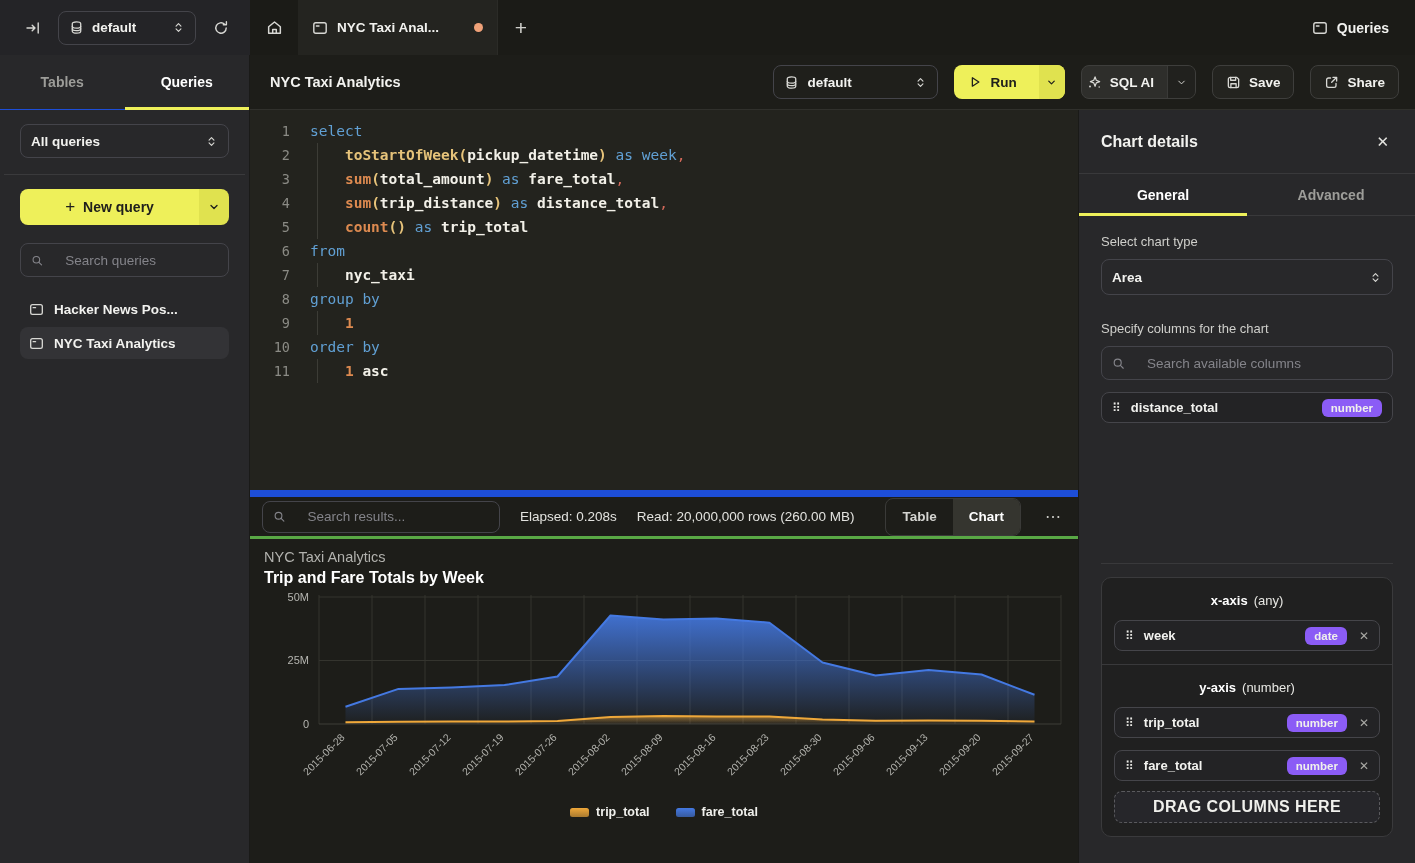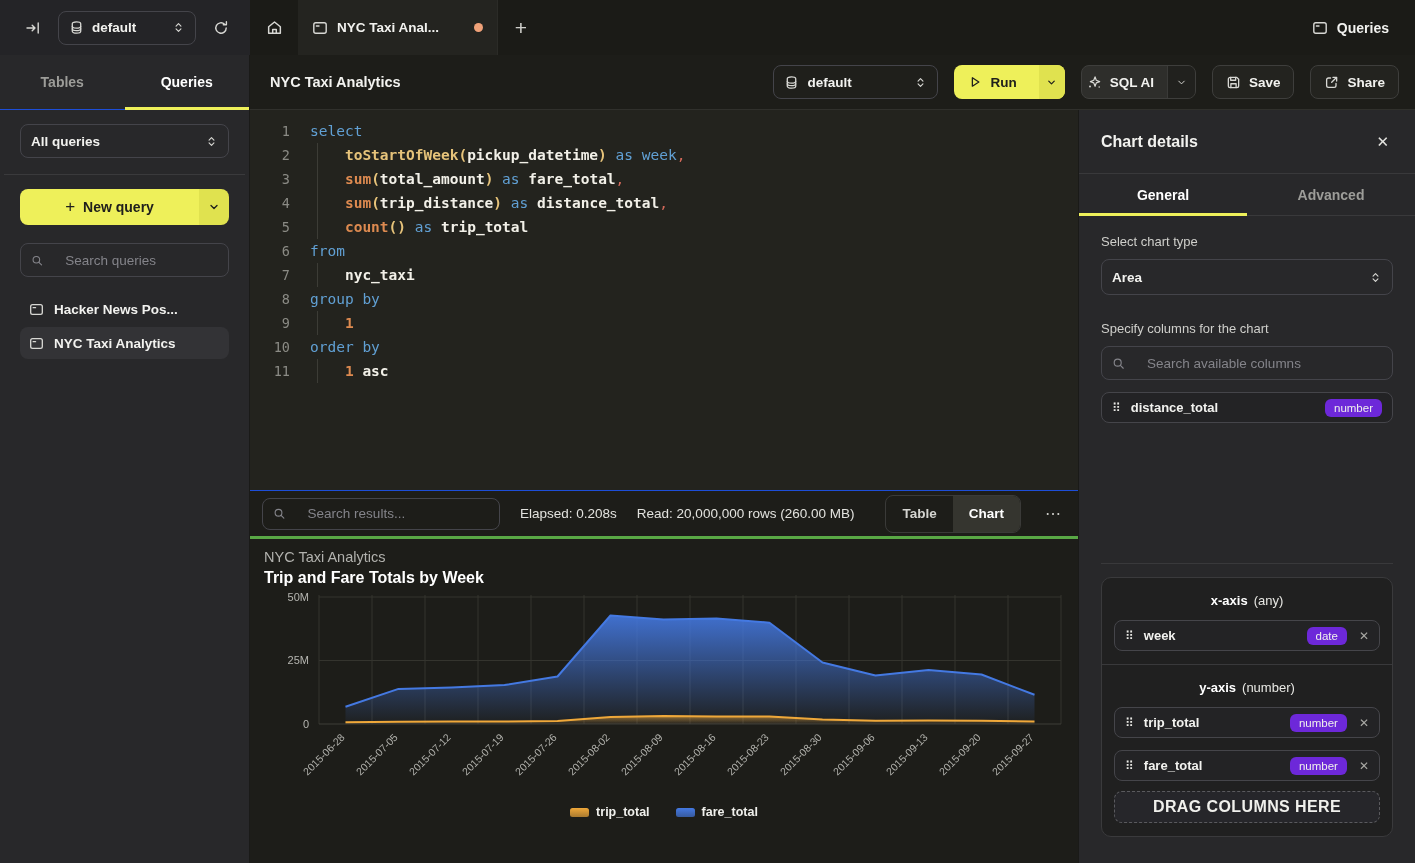--- a/index.html
+++ b/index.html
@@ -73,21 +73,21 @@
   .cline .guide { position:absolute; left:57px; top:0; bottom:0; width:1px; background:#3c3c36; }
   .tok-k { color:#61a0d4; }
   .tok-f { color:#e6c37a; font-weight:700; }
   .tok-o { color:#dd8a50; font-weight:700; }
   .tok-i { color:#f2f0e8; font-weight:700; }
   .tok-n { color:#dd8a50; font-weight:700; }
   .tok-p { color:#d4695a; }
   .tok-w { color:#e8e8e4; }
 
   
-  .results-bar { height:46px; flex:none; background:#1d1d19; border-top:1px solid #1d4ed8; display:flex; align-items:center; padding:0 12px; gap:20px; }
+  .results-bar { height:46px; flex:none; background:#1d1d19; border-top:7px solid #1d4ed8; display:flex; align-items:center; padding:0 12px; gap:20px; }
   .results-bar .input { width:238px; height:32px; flex:none; }
   .meta { font-size:13.5px; color:#e2e2de; white-space:nowrap; }
   .toggle { margin-left:auto; display:flex; border:1px solid #3a3a38; border-radius:8px; overflow:hidden; height:38px; flex:none; }
   .toggle .seg { padding:0 16px; display:flex; align-items:center; font-weight:600; font-size:13.5px; color:#d4d4d0; cursor:pointer; }
   .toggle .seg.active { background:#35352f; color:#fff; }
   .more-btn { color:#c9c9c5; font-size:16px; letter-spacing:1px; padding:0 4px; cursor:pointer; flex:none; }
   .statusline { height:3px; flex:none; background:#59a845; }
 
   
   .chart-panel { flex:1; background:#1d1d19; padding:10px 14px 0; display:flex; flex-direction:column; min-height:0; }
@@ -107,21 +107,21 @@
   .det-tab.active { color:#fff; }
   .det-tab.active::after { content:""; position:absolute; left:0; right:0; bottom:-1px; height:3px; background:#eef05a; }
   .det-body { flex:1; display:flex; flex-direction:column; padding:18px 22px 26px; min-height:0; }
   .det-label { color:#cfcfcb; font-size:13px; margin-bottom:10px; }
   .det-select { height:36px; justify-content:space-between; }
   .det-select .lbl { font-size:13.5px; }
   .spacer24 { height:26px; flex:none; }
   .col-item { display:flex; align-items:center; gap:10px; border:1px solid #45454a; border-radius:8px; height:31px; padding:0 10px; margin-top:12px; background:#232325; }
   .col-item .handle { color:#e8e8e4; font-size:12px; cursor:grab; }
   .col-item .cname { font-weight:700; font-size:13px; flex:1; }
-  .badge { background:#6d28d9; border-radius:6px; padding:3px 9px; font-weight:400; font-size:11.5px; color:#f0f0ec; }
+  .badge { background:#8b5cf6; border-radius:6px; padding:3px 9px; font-weight:700; font-size:11.5px; color:#f0f0ec; }
   .col-item .rm { color:#a9a9a5; font-size:12px; cursor:pointer; margin-left:2px; }
   .det-spacer { flex:1; }
   .det-divider { height:1px; background:#39393b; flex:none; }
   .axes-box { margin-top:13px; border:1px solid #3a3a3c; border-radius:10px; background:#202020; flex:none; }
   .axes-sec { padding:12px 12px 13px; }
   .axes-sec + .axes-sec { border-top:1px solid #39393b; }
   .axes-head { text-align:center; font-size:13px; color:#fff; margin-top:3px; }
   .axes-head b { font-weight:700; }
   .axes-head .cons { color:#e8e8e4; margin-left:6px; }
   .dropzone { margin-top:10px; border:1px dashed #5a5a5e; border-radius:8px; height:32px; display:flex; align-items:center; justify-content:center; font-weight:700; font-size:16px; letter-spacing:.4px; color:#f0f0ec; background:#26262a; }

